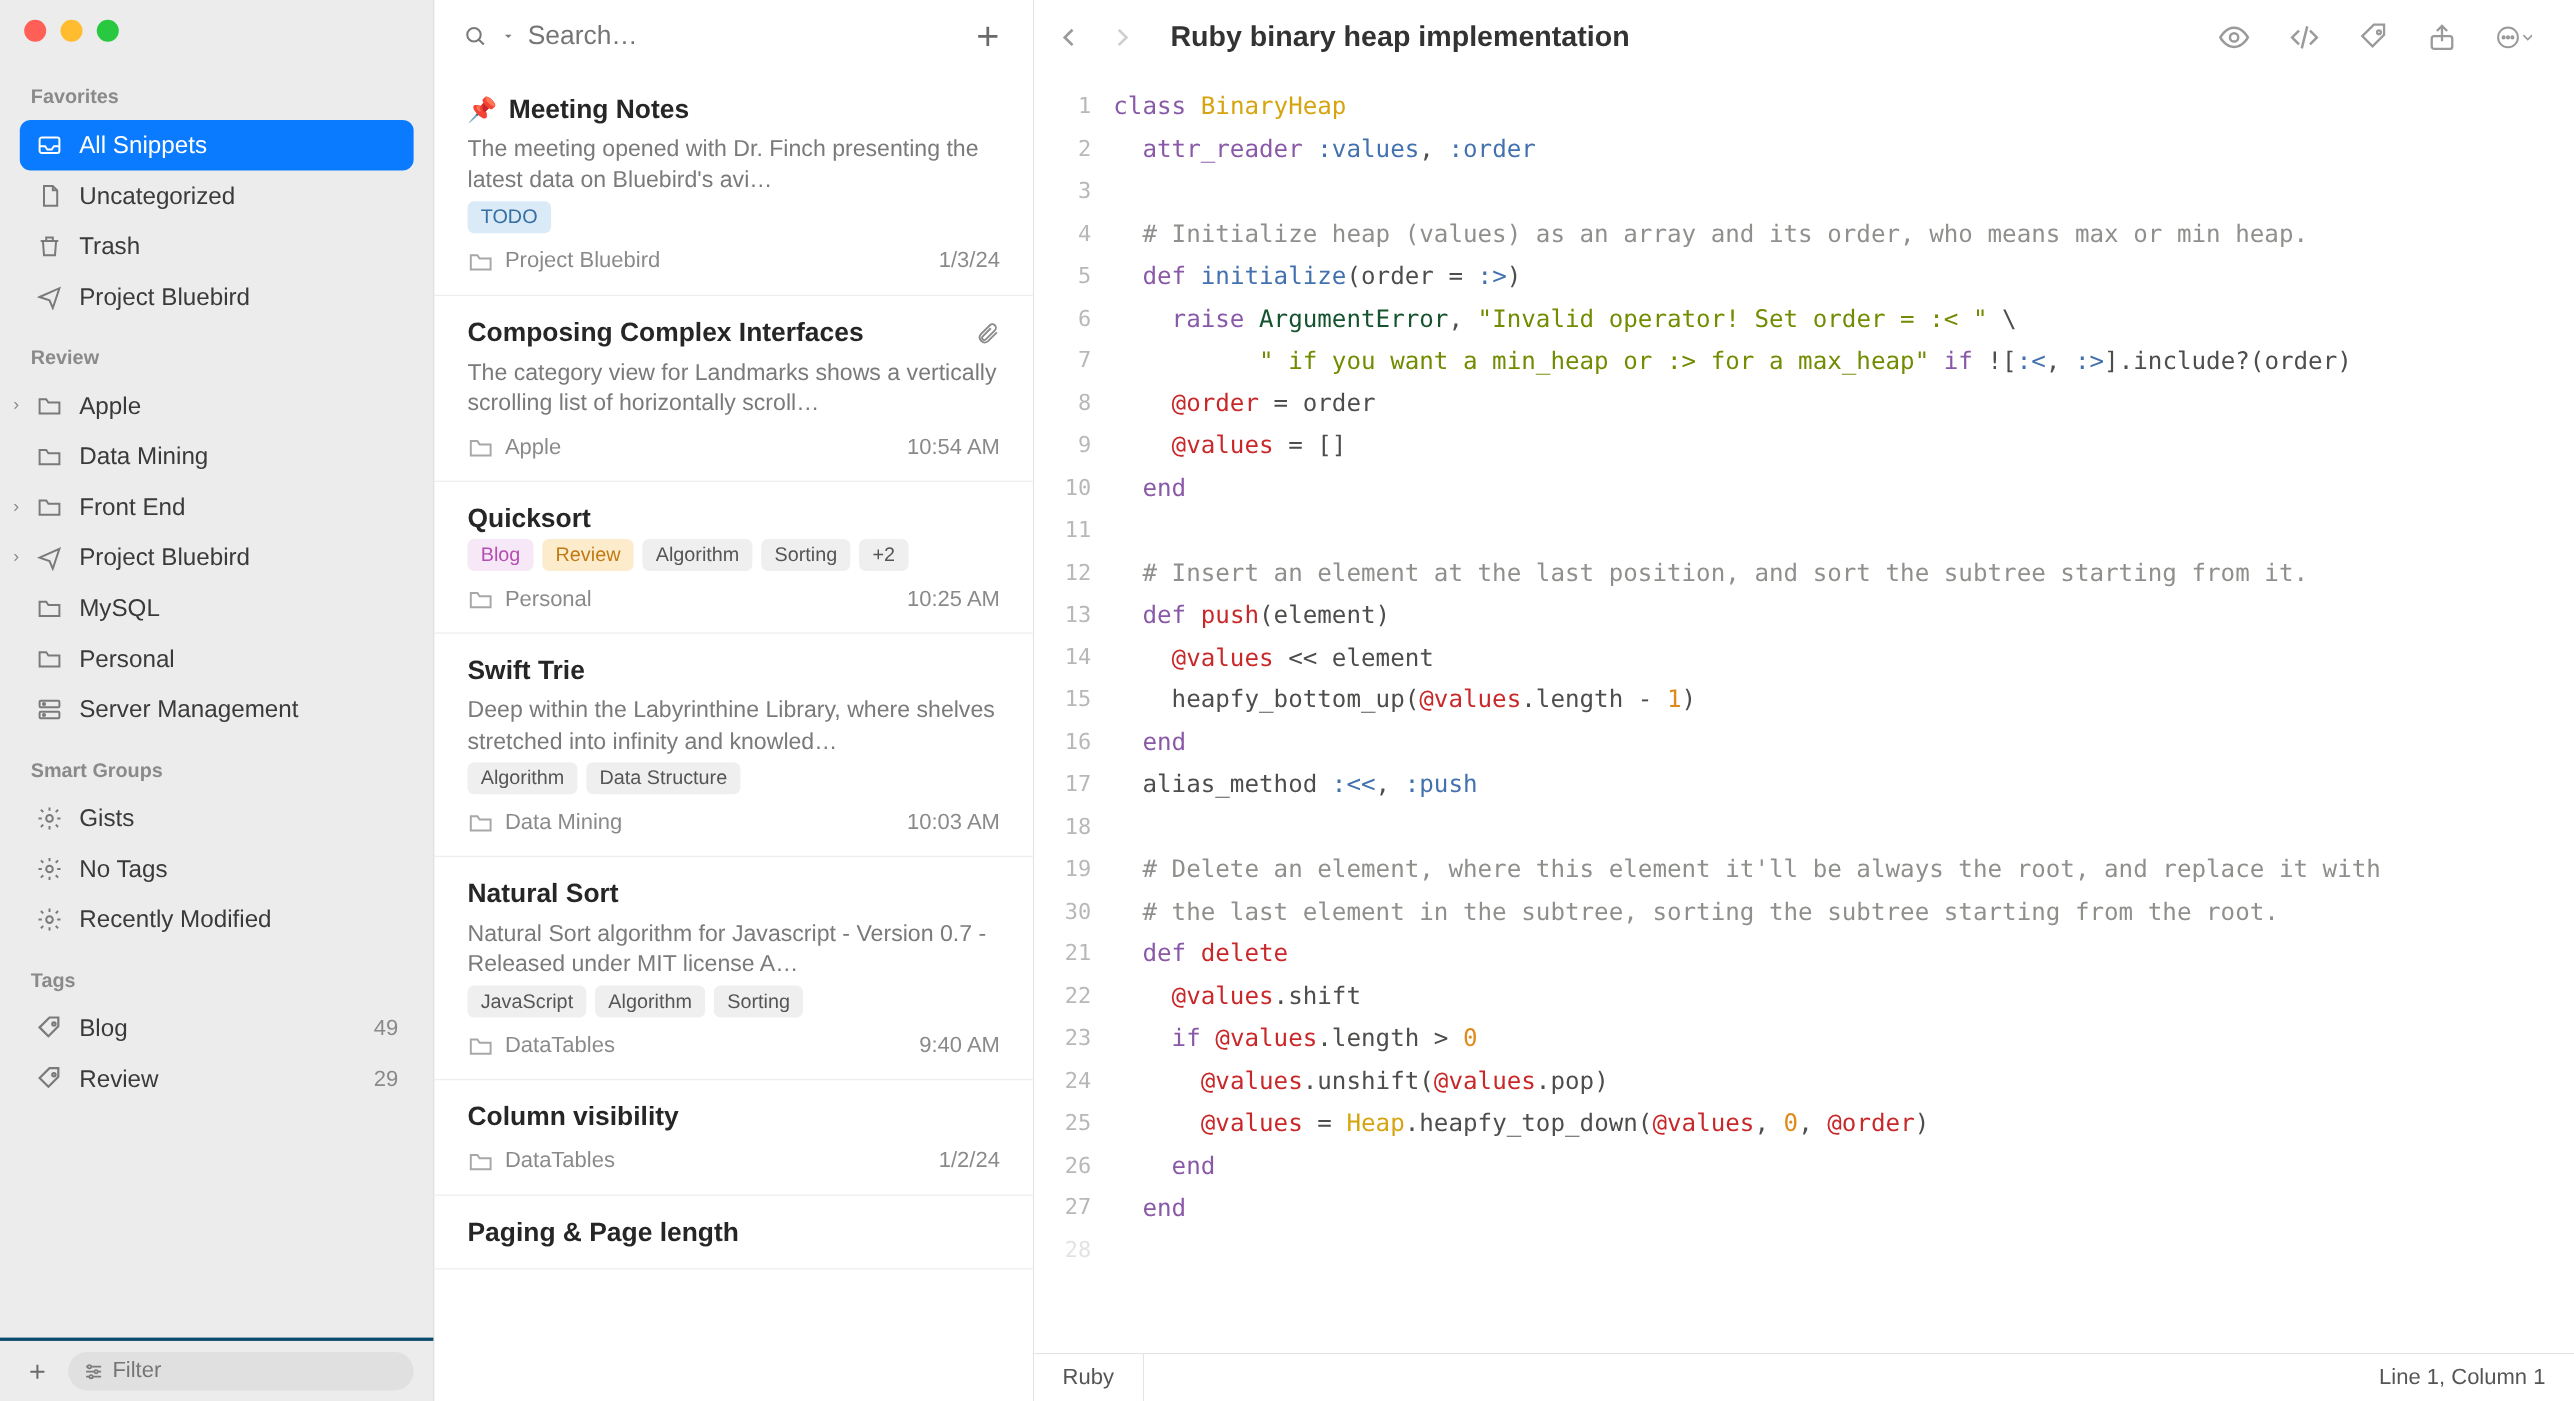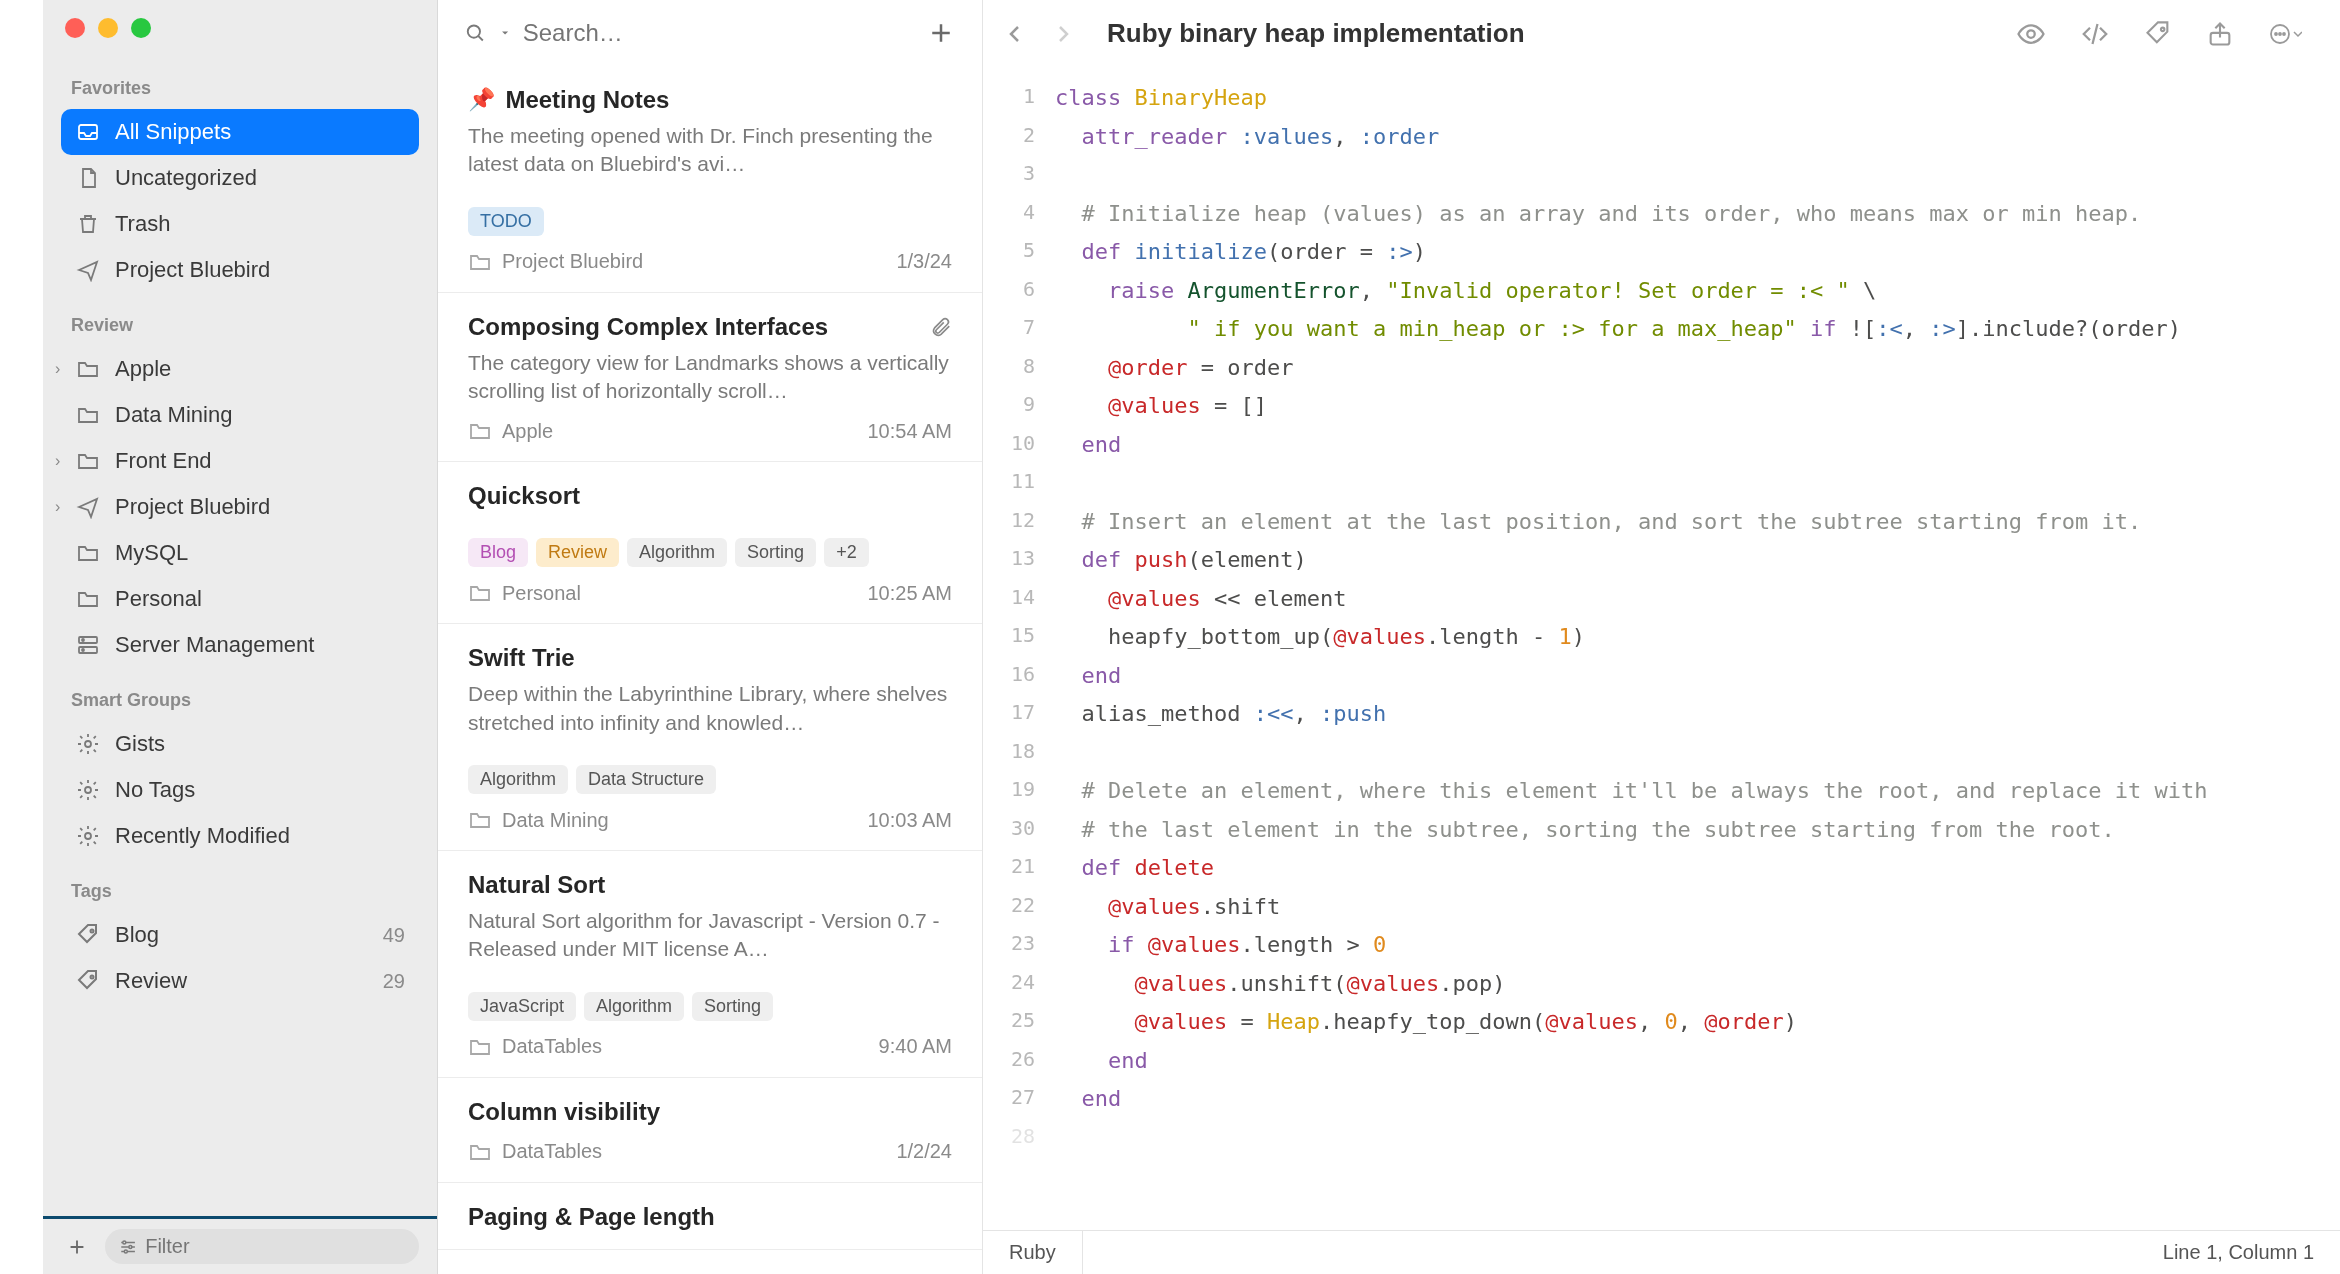--- a/index.html
+++ b/index.html
@@ -15,21 +15,20 @@
 }
 .app { display: flex; width: 100%; height: 100%; }
 
 
 .sidebar {
   width: 395px;
   background: #ececec;
   display: flex;
   flex-direction: column;
   border-right: 1px solid #d9d9d9;
-  margin-left: 43px;
 }
 .traffic-lights { display: flex; gap: 13px; padding: 18px 0 18px 22px; }
 .tl { width: 20px; height: 20px; border-radius: 50%; }
 .tl.red { background: #ff5f57; }
 .tl.yellow { background: #febc2e; }
 .tl.green { background: #28c840; }
 
 .section-header {
   font-size: 18px; font-weight: 600; color: #8a8a8a;
   padding: 22px 28px 10px 28px;
@@ -87,21 +86,21 @@
   cursor:pointer;
 }
 .snippet .title-row { display:flex; align-items:center; gap:10px; }
 .snippet .pin-icon { color:#f5a623; font-size:22px; }
 .snippet .title { font-size: 24px; font-weight: 600; color:#262626; }
 .snippet .attach-icon { margin-left:auto; color:#8a8a8a; }
 .snippet .preview {
   font-size: 21px; color:#7a7a7a; margin-top:8px; line-height:1.35;
   display:-webkit-box; -webkit-line-clamp:2; -webkit-box-orient:vertical; overflow:hidden;
 }
-.snippet .chips { display:flex; flex-wrap:wrap; gap:8px; margin-top:28px; }
+.snippet .chips { display:flex; flex-wrap:wrap; gap:8px; margin-top:4px; }
 .chip {
   font-size: 18px; padding: 4px 12px; border-radius:6px; background:#efefef; color:#555;
 }
 .chip.blog { background:#f6e8f6; color:#b34fb3; }
 .chip.review { background:#fdeccc; color:#c07a12; }
 .chip.todo { background:#dbeaf7; color:#356fa3; font-weight:500; }
 .snippet .meta {
   display:flex; align-items:center; gap:10px; margin-top:14px;
   color:#8a8a8a; font-size:20px;
 }

